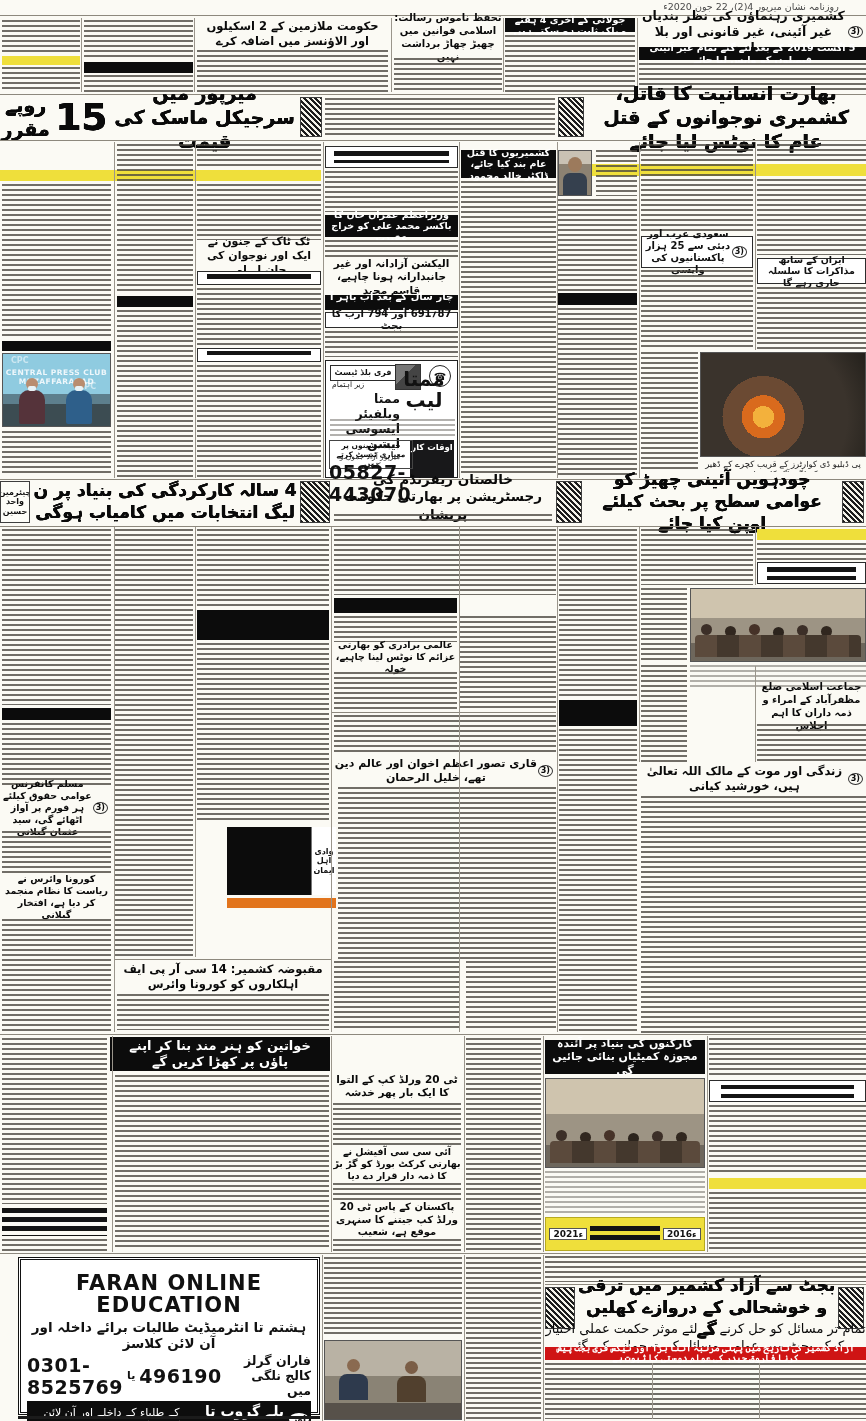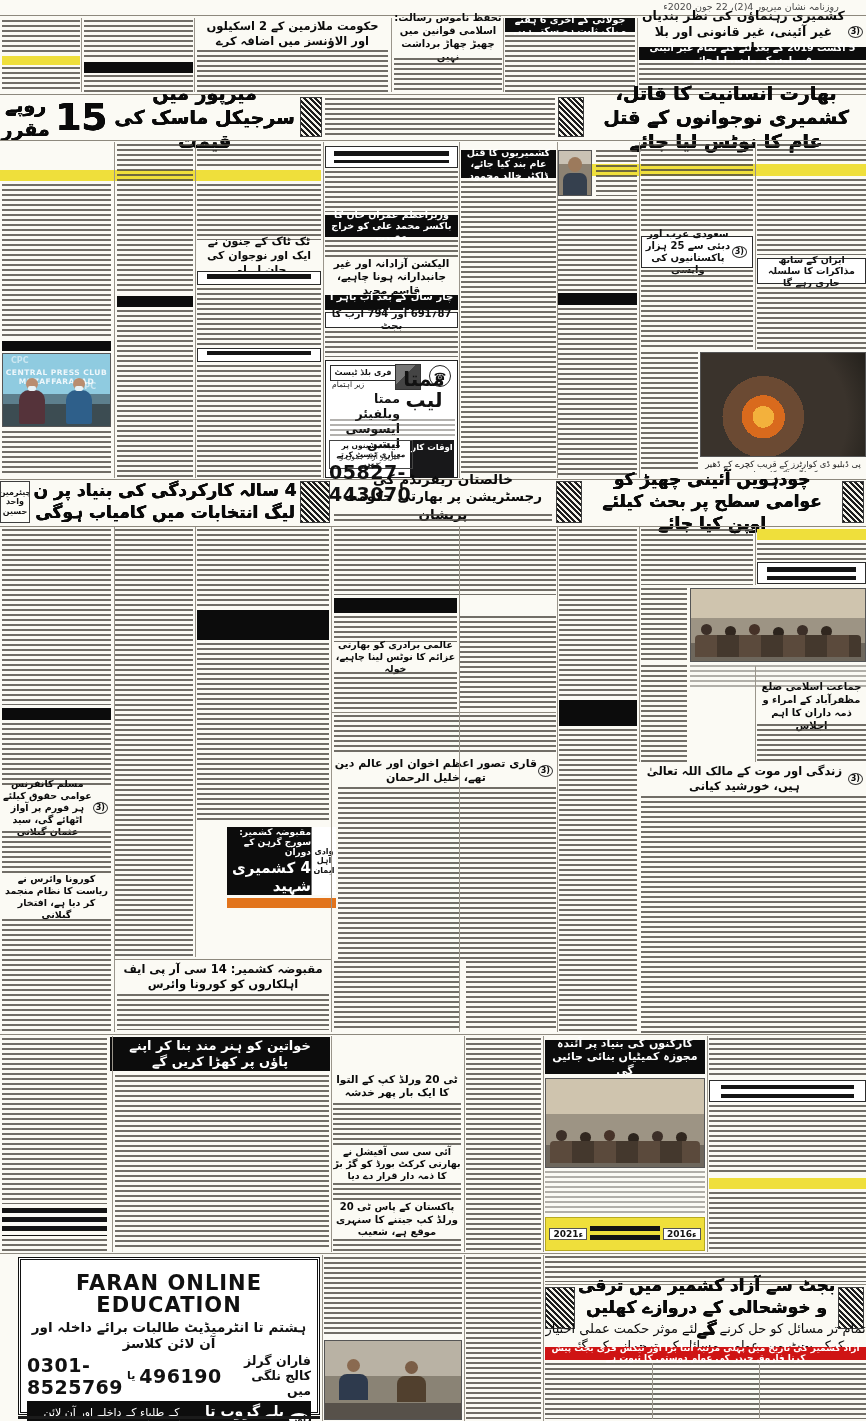--- a/index.html
+++ b/index.html
@@ -17,21 +17,21 @@
   
   .bbar{background:#0c0c0c;}
   .bx{border:1.5px solid #2c2c2c;background:#fff;display:flex;align-items:center;justify-content:center;
       text-align:center;font-weight:bold;line-height:1.2;padding:1px 2px;}
   .hd{font-weight:bold;color:#0a0a0a;text-align:center;display:flex;align-items:center;justify-content:center;
       line-height:1.28;}
   .big{font-weight:bold;text-shadow:0 0 .6px #000, .4px 0 0 #000;letter-spacing:-.5px;}
   .yellow{background:#efdf3b;}
   .orange{background:#e2741c;}
   .redstrip{background:#cf1414;color:#fff;font-weight:bold;display:flex;align-items:center;justify-content:center;
-            text-align:center;line-height:1.1;}
+            text-align:center;line-height:1.1;font-family:Liberation Serif, serif;}
   .vr{position:absolute;width:1px;background:#9a958b;}
   .hr2{position:absolute;height:1px;background:#8d887d;}
   .hr3{position:absolute;height:2.5px;background:#1b1b1b;}
   .stamp{border:1px solid #3f3f3f;background:#fdfdf8;display:flex;flex-direction:column;align-items:center;
          justify-content:center;font-size:8px;font-weight:bold;text-align:center;line-height:1.15;overflow:hidden;}
   .stamp.orn{background:repeating-linear-gradient(45deg,#1c1c1c 0,#1c1c1c 2px,#f5f3ea 2px,#f5f3ea 4px);}
   .jump{font-size:8px;font-weight:bold;border:1px solid #333;border-radius:50%;padding:0 2px;margin-right:3px;flex:none;}
   .photo{overflow:hidden;border:1px solid #555;}
   .cap{position:absolute;font-size:8.5px;color:#222;text-align:center;overflow:hidden;line-height:1.2;}
   .dateline{font-size:9.5px;color:#4a4a4a;text-align:center;}
@@ -92,21 +92,21 @@
   <div class="art dateline" style="left:640px;top:1px;width:222px;height:12px;">روزنامہ نشان میرپور 4(2)، 22 جون 2020ء</div>
   <div class="hr2" style="left:0;top:15px;width:866px;"></div>
 
   <div class="art hd" style="left:639px;top:19px;width:227px;height:26px;font-size:12.5px;">
     <span class="jump">(3</span>
     <span>کشمیری رہنماؤں کی نظر بندیاں غیر آئینی، غیر قانونی اور بلا جواز ہیں</span>
   </div>
   <div class="art banner" style="left:639px;top:47px;width:227px;height:13px;font-size:9.5px;">5 اگست 2019 کے بعد لئے گئے تمام غیر آئینی فیصلوں کو واپس لیا جائے</div>
   <div class="art lines" style="left:639px;top:63px;width:227px;height:29px;"></div>
 
-  <div class="art banner" style="left:505px;top:18px;width:130px;height:14px;font-size:9.5px;">جولائی کے آخری 6 ہفتے مہلک ثابت ہو سکتے ہیں</div>
+  <div class="art banner" style="left:505px;top:18px;width:130px;height:14px;font-size:9.5px;">جولائی کے آخری 4 ہفتے مہلک ثابت ہو سکتے ہیں</div>
   <div class="art lines" style="left:505px;top:35px;width:130px;height:57px;"></div>
 
   <div class="art hd" style="left:394px;top:20px;width:108px;height:36px;font-size:10px;">تحفظ ناموس رسالت: اسلامی قوانین میں چھیڑ چھاڑ برداشت نہیں</div>
   <div class="art lines" style="left:394px;top:58px;width:108px;height:34px;"></div>
 
   <div class="art hd" style="left:197px;top:20px;width:191px;height:28px;font-size:11.5px;">حکومت ملازمین کے 2 اسکیلوں اور الاؤنسز میں اضافہ کرے</div>
   <div class="art lines" style="left:197px;top:50px;width:191px;height:42px;"></div>
 
   <div class="art lines" style="left:84px;top:20px;width:109px;height:40px;"></div>
   <div class="art bbar" style="left:84px;top:62px;width:109px;height:11px;"></div>
@@ -269,24 +269,20 @@
   <div class="art lines" style="left:334px;top:961px;width:126px;height:70px;"></div>
   <div class="art lines" style="left:466px;top:961px;width:90px;height:70px;"></div>
 
   <div class="art lines" style="left:197px;top:529px;width:132px;height:78px;"></div>
   <div class="art bbar" style="left:197px;top:610px;width:132px;height:30px;"></div>
   <div class="art lines" style="left:197px;top:643px;width:132px;height:180px;"></div>
   <div class="art lines" style="left:115px;top:529px;width:78px;height:428px;"></div>
 
   <div class="art" style="left:227px;top:827px;width:109px;height:68px;background:#0c0c0c;color:#fff;display:flex;">
     <div class="stamp" style="width:24px;height:100%;border:none;border-left:1px solid #777;background:#fff;color:#111;">وادی اہل ایمان</div>
-    <div style="flex:1;display:flex;flex-direction:column;align-items:center;justify-content:center;gap:2px;">
-      <span style="font-size:9px;font-weight:bold;">مقبوضہ کشمیر: سورج گرہن کے دوران</span>
-      <span style="font-size:15px;font-weight:bold;">4 کشمیری شہید</span>
-    </div>
   </div>
   <div class="art orange" style="left:227px;top:898px;width:109px;height:10px;"></div>
 
   <div class="hr2" style="left:115px;top:959px;width:216px;"></div>
   <div class="art hd" style="left:117px;top:963px;width:212px;height:28px;font-size:11.5px;">مقبوضہ کشمیر: 14 سی آر پی ایف اہلکاروں کو کورونا وائرس</div>
   <div class="art lines" style="left:117px;top:994px;width:212px;height:36px;"></div>
 
   <div class="art lines" style="left:2px;top:529px;width:109px;height:176px;"></div>
   <div class="art bbar" style="left:2px;top:708px;width:109px;height:12px;"></div>
   <div class="art lines" style="left:2px;top:723px;width:109px;height:62px;"></div>

